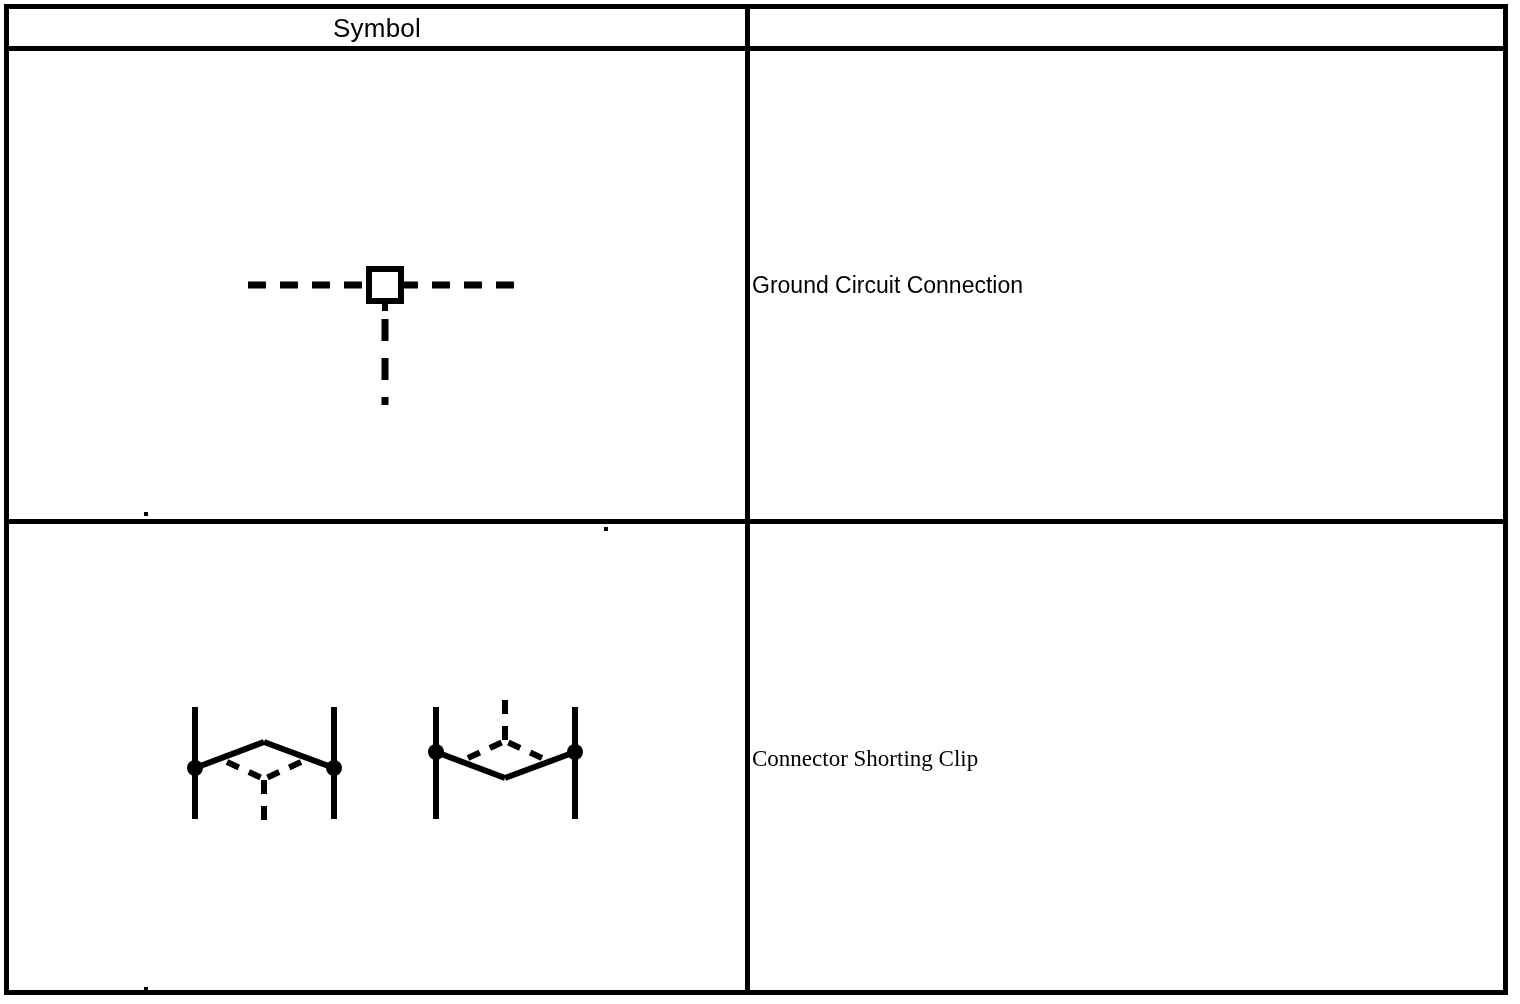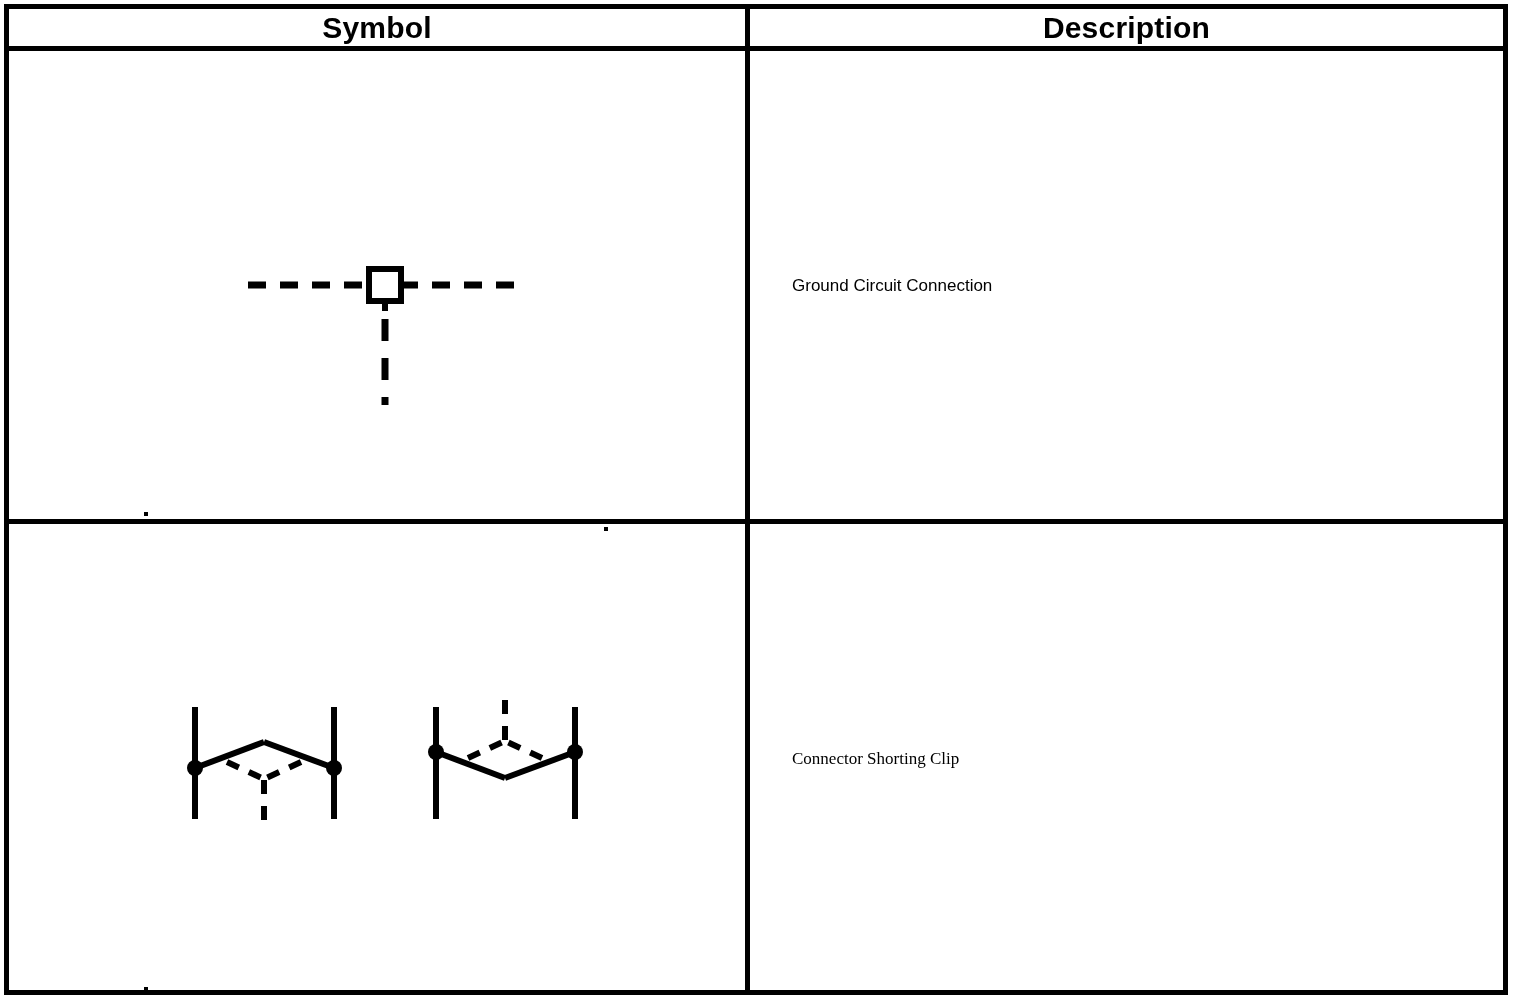--- a/index.html
+++ b/index.html
@@ -55,32 +55,32 @@
   }
 
   
   .header-cell {
     position: absolute;
     top: 9px;
     height: 38px;
     display: flex;
     align-items: center;
     justify-content: center;
-    font-weight: bold;
-    font-size: 30px;
+    font-weight: normal;
+    font-size: 26px;
     letter-spacing: 0.2px;
   }
   .header-symbol { left: 9px;  width: 736px; }
   .header-description { left: 750px; width: 753px; }
 
   
   .desc-cell {
     position: absolute;
-    left: 792px;
-    font-size: 17px;
+    left: 752px;
+    font-size: 23px;
     line-height: 27px;
     white-space: nowrap;
   }
   .desc-ground   { top: 272px; }
   .desc-shorting { top: 745px; font-family: Liberation Serif, serif; }
 
   
   .symbol-cell {
     position: absolute;
     left: 9px;
@@ -114,21 +114,20 @@
 <body>
 
 <div id="page">
 
   <div class="table-frame"></div>
   <div class="col-divider"></div>
   <div class="header-divider"></div>
   <div class="row-divider"></div>
 
   <div class="header-cell header-symbol">Symbol</div>
-  <div class="header-cell header-description">Description</div>
 
   <div class="symbol-cell symbol-cell-ground">
     <div class="sym-ground-wrap">
       <svg class="symbol-svg" width="300" height="220" viewBox="0 0 300 220">
 
         <line x1="14" y1="84" x2="133" y2="84" stroke="#000000" stroke-width="7" stroke-dasharray="18 14"></line>
 
         <line x1="166" y1="84" x2="287" y2="84" stroke="#000000" stroke-width="7" stroke-dasharray="18 14"></line>
 
         <rect x="135" y="68" width="32" height="32" fill="#ffffff" stroke="#000000" stroke-width="6"></rect>

